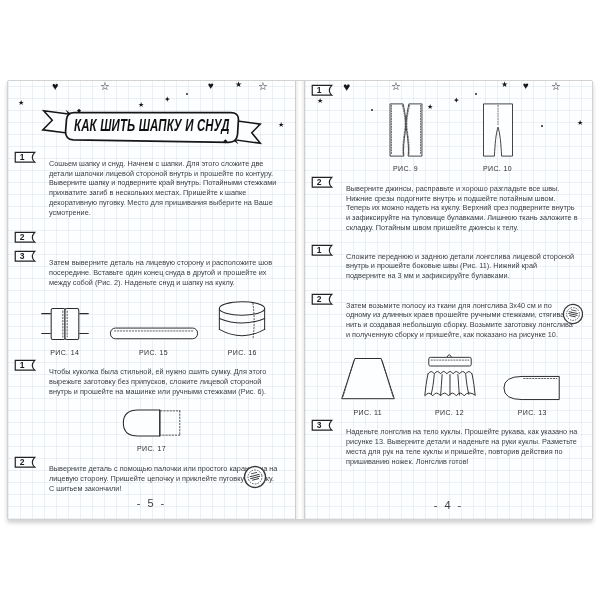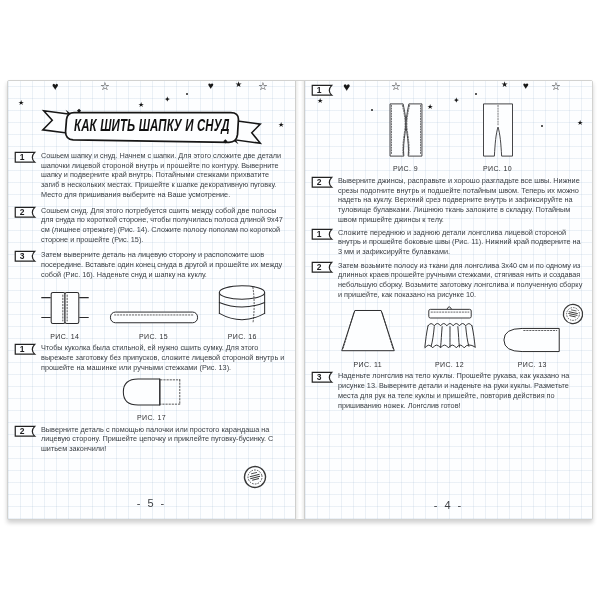--- a/index.html
+++ b/index.html
@@ -37,21 +37,21 @@
   .banner{position:relative;margin:0 auto;font-style:italic;}
   .banner svg{position:absolute;inset:0;width:100%;height:100%;}
   .banner .blabel{
     position:absolute;left:15%;right:15%;top:2px;bottom:6px;
     display:flex;align-items:center;justify-content:center;
     font-weight:bold;color:#101010;white-space:nowrap;
     transform:scale(.88,1.28);letter-spacing:.2px;
   }
   
   .step{display:flex;gap:4px;margin:3px 6px 0 5px;align-items:flex-start;}
-  .step p{margin:0;flex:1;font-size:7.3px;line-height:1.33;color:#3c4046;}
+  .step p{margin:8px;flex:1;font-size:7.3px;line-height:1.33;color:#3c4046;}
   .tag{position:relative;width:24px;height:13px;flex:none;margin-top:0;}
   .tag svg{position:absolute;inset:0;width:100%;height:100%;}
   .tag b{
     position:absolute;left:0;right:6px;top:0;bottom:1px;display:flex;
     align-items:center;justify-content:center;font-size:8.5px;font-weight:600;color:#1d1d1f;
   }
   
   .figrow{display:flex;justify-content:space-evenly;align-items:flex-end;margin:4px 10px 0 14px;}
   figure{margin:0;text-align:center;}
   figcaption{font-size:7px;letter-spacing:.4px;color:#2e2e30;margin-top:2px;}
@@ -128,30 +128,29 @@
         </span>
       <p>Сошьем шапку и снуд. Начнем с шапки. Для этого сложите две детали шапочки лицевой стороной внутрь и прошейте по контуру. Выверните шапку и подверните край внутрь. Потайными стежками прихватите загиб в нескольких местах. Пришейте к шапке декоративную пуговку. Место для пришивания выберите на Ваше усмотрение.</p>
     </div>
     <div class="step" style="margin-top:6px">
       <span class="tag">
           <svg viewBox="0 0 24 14">
             <use href="#tagshape"></use>
           </svg>
           <b>2</b>
         </span>
-      <p>Сошьем снуд. Для этого потребуется сшить между собой две полосы для снуда по короткой стороне, чтобы получилась полоса длиной 9x47 см (лишнее отрежьте) (Рис. 14). Сложите полосу пополам по короткой стороне и прошейте (Рис. 15).</p>
     </div>
     <div class="step" style="margin-top:6px">
       <span class="tag">
           <svg viewBox="0 0 24 14">
             <use href="#tagshape"></use>
           </svg>
           <b>3</b>
         </span>
-      <p>Затем выверните деталь на лицевую сторону и расположите шов посередине. Вставьте один конец снуда в другой и прошейте их между собой (Рис. 16). Наденьте снуд и шапку на куклу.</p>
+      <p>Затем выверните деталь на лицевую сторону и расположите шов посередине. Вставьте один конец снуда в другой и прошейте их между собой (Рис. 2). Наденьте снуд и шапку на куклу.</p>
     </div>
 
     <div class="figrow">
       <figure>
         <svg width="52" height="38" viewBox="0 0 60 44">
           <path class="draw" d="M3 10 H13 M3 33 H13 M47 10 H57 M47 33 H57"></path>
           <rect class="drawf" x="14" y="4" width="16" height="36" rx="2"></rect>
           <rect class="drawf" x="30" y="4" width="16" height="36" rx="2"></rect>
           <path class="dash" d="M27.5 7 V37 M32.5 7 V37"></path>
         </svg>
@@ -177,21 +176,21 @@
     </div>
 
 
     <div class="step">
       <span class="tag">
           <svg viewBox="0 0 24 14">
             <use href="#tagshape"></use>
           </svg>
           <b>1</b>
         </span>
-      <p>Чтобы куколка была стильной, ей нужно сшить сумку. Для этого вырежьте заготовку без припусков, сложите лицевой стороной внутрь и прошейте на машинке или ручными стежками (Рис. 13).</p>
+      <p>Чтобы куколка была стильной, ей нужно сшить сумку. Для этого вырежьте заготовку без припусков, сложите лицевой стороной внутрь и прошейте на машинке или ручными стежками (Рис. 6).</p>
     </div>
 
     <div class="figcenter">
       <figure>
         <svg width="66" height="32" viewBox="0 0 76 36">
           <path class="drawf" d="M47 3 H22 Q5 3 5 18 Q5 33 22 33 H47 Z"></path>
           <path class="draw" d="M47 3 V33"></path>
           <path class="dash" d="M48 4 H70 M70 4 V32 M70 32 H48"></path>
         </svg>
         <figcaption>РИС. 17</figcaption>

